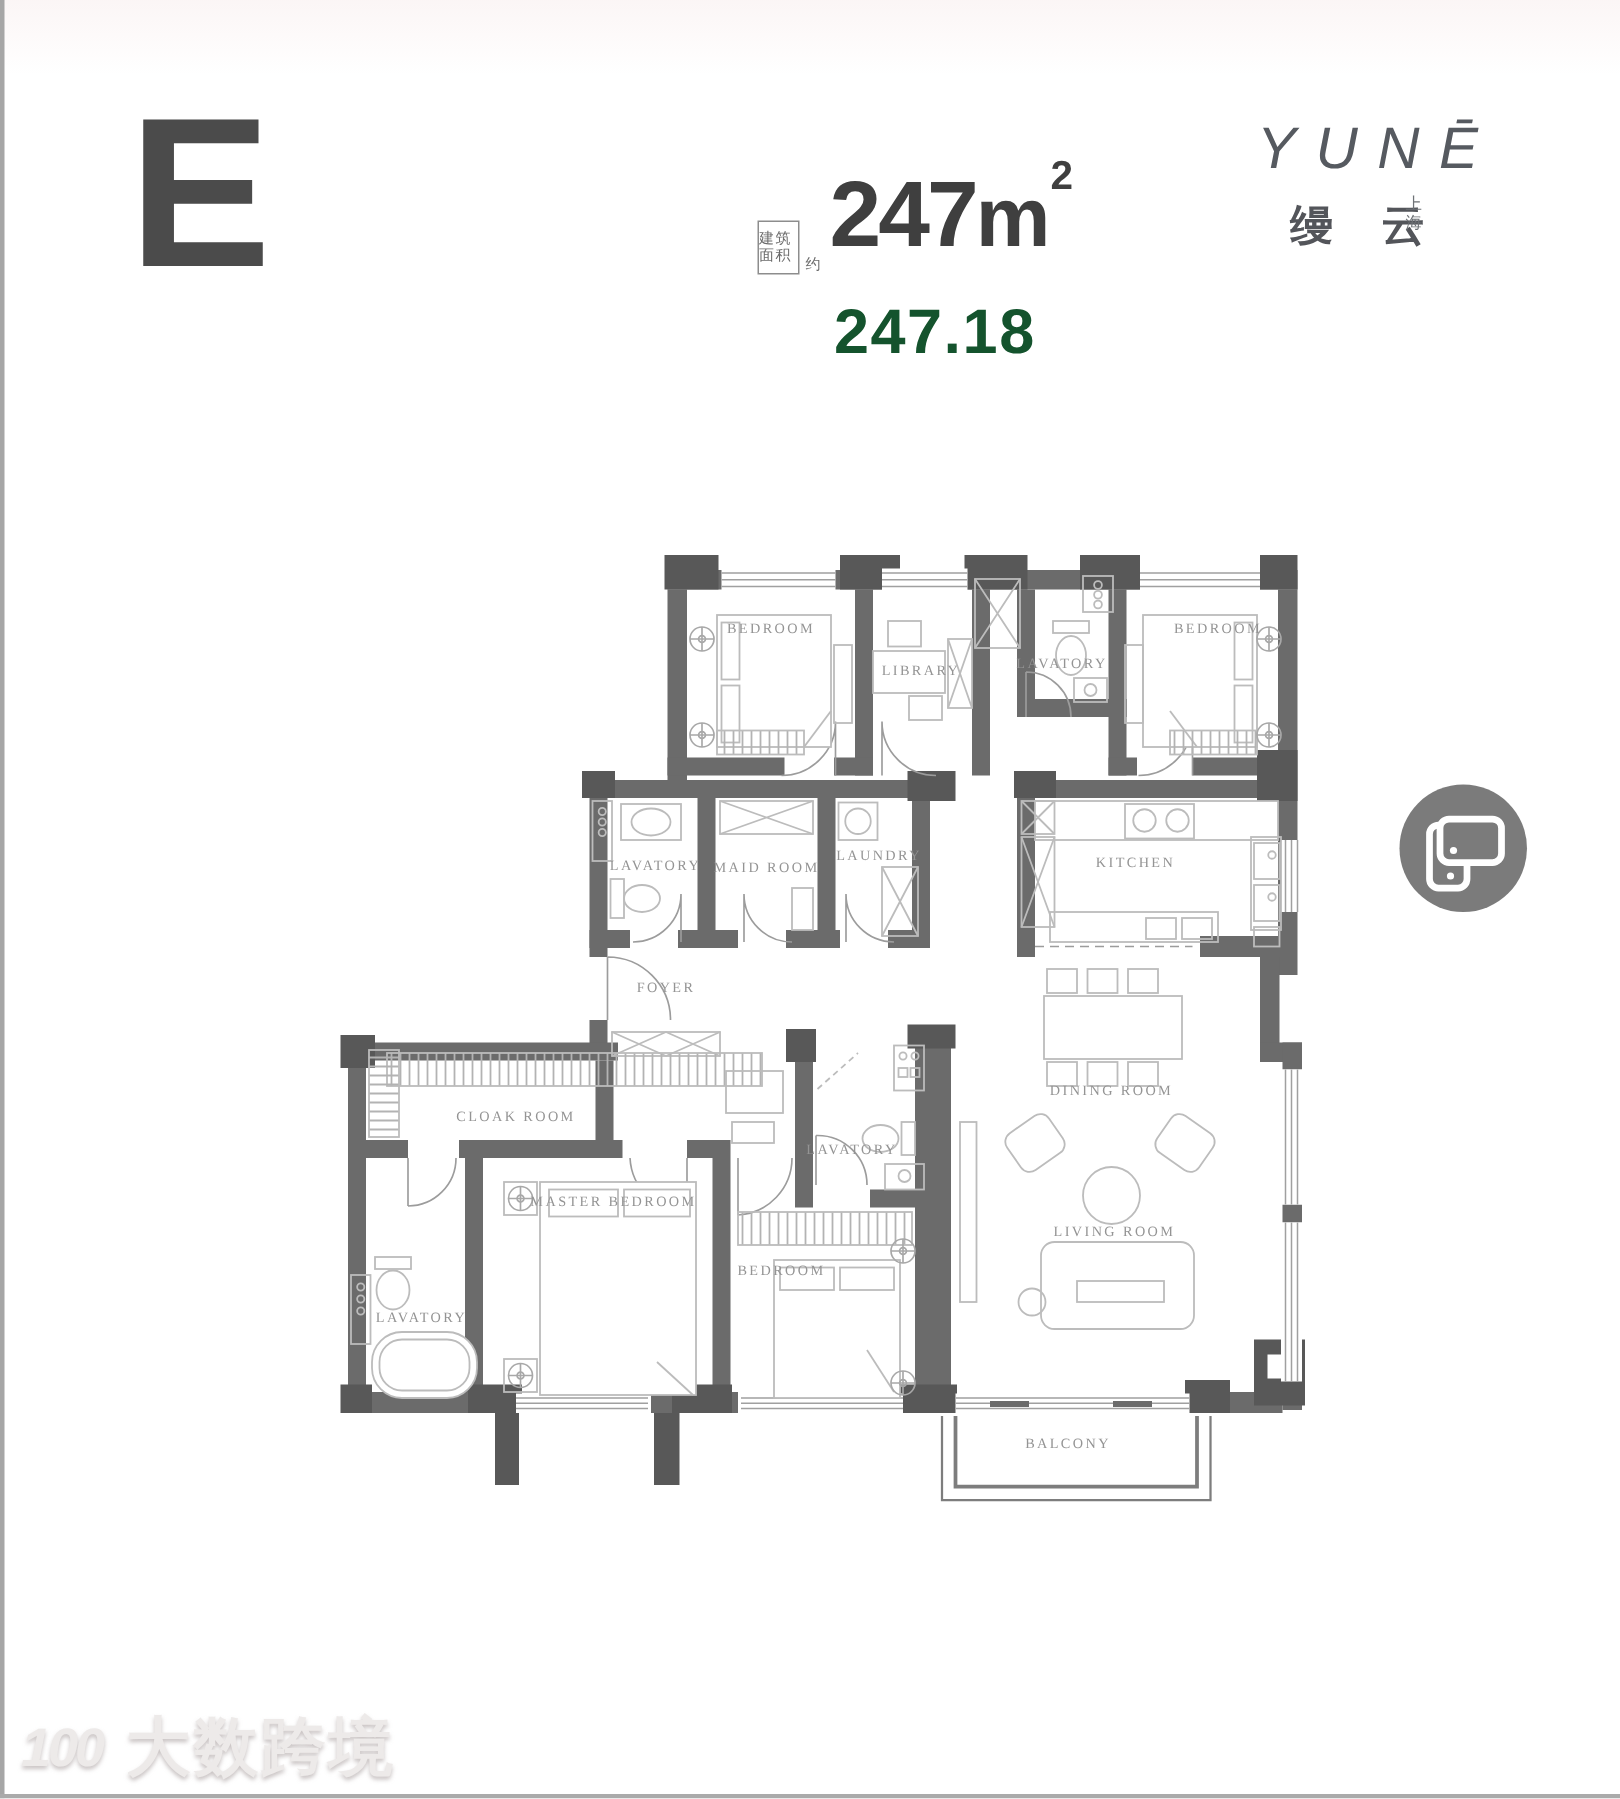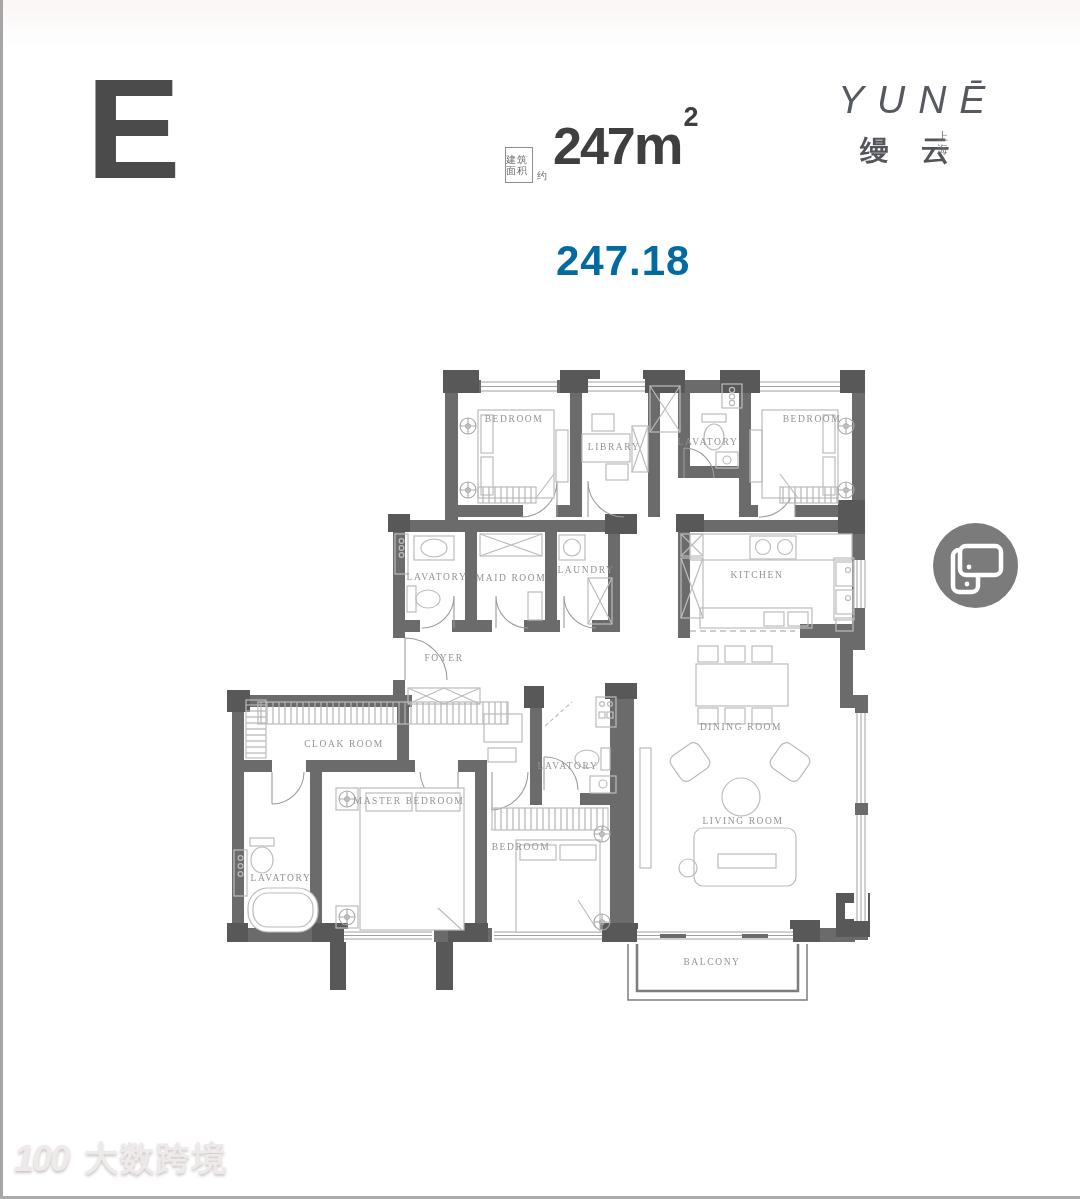--- a/index.html
+++ b/index.html
@@ -14,46 +14,46 @@
   .unit-letter{position:absolute;left:86px;top:58px;font-size:142px;font-weight:bold;
                color:#4b4b4b;line-height:1;}
   .layout-label{position:absolute;left:326px;top:144px;font-size:37px;letter-spacing:5px;
                 color:#4f4f4f;}
   .area-box{position:absolute;left:505px;top:147px;width:28px;height:36px;border:1px solid #8d8d8d;
             box-sizing:border-box;display:flex;flex-direction:column;align-items:flex-start;
             justify-content:center;color:#6b6b6b;font-size:10px;line-height:11px;letter-spacing:1px;}
   .approx{position:absolute;left:537px;top:169px;font-size:10px;color:#6b6b6b;}
   .area-big{position:absolute;left:553px;top:104px;color:#3f3f3f;font-weight:bold;
             letter-spacing:-2px;line-height:1;}
-  .area-big .num{font-size:52px;}
+  .area-big .num{font-size:62px;}
   .area-big .unit{font-size:56px;letter-spacing:0;}
   .area-big .sup{font-size:27px;vertical-align:38px;letter-spacing:0;}
-  .area-exact{position:absolute;left:556px;top:197px;font-size:42px;color:#0369a1;
-              font-weight:bold;letter-spacing:1px;margin-top:40px;}
+  .area-exact{position:absolute;left:556px;top:197px;font-size:42px;color:#14532d;
+              font-weight:bold;letter-spacing:1px;}
 
   .brand{position:absolute;left:838px;top:78px;color:#565a60;}
   .brand-logo{font-size:39px;letter-spacing:13px;color:#565a60;font-style:italic;}
   .brand-cn{margin-top:9px;margin-left:22px;font-size:29px;letter-spacing:12px;color:#53555a;font-weight:bold;}
   .brand-city{position:absolute;left:99px;top:52px;font-size:11px;line-height:13px;color:#6e7276;
               display:flex;flex-direction:column;}
 
   
   .side-icon{position:absolute;left:933px;top:523px;width:85px;height:85px;border-radius:50%;
              background:#7b7b7b;display:flex;align-items:center;justify-content:center;cursor:pointer;}
 
   
   .plan{position:absolute;left:0;top:0;}
   svg text.rlabel{font-family:"Liberation Serif",serif;font-size:9.5px;letter-spacing:1.6px;
                   fill:#949494;text-anchor:middle;}
 
   
   .watermark{position:absolute;left:14px;top:1136px;display:flex;align-items:center;gap:16px;
              color:#edeae9;text-shadow:0 2px 3px rgba(165,155,155,.6);font-weight:bold;}
   .wm-logo{font-size:36px;font-style:italic;letter-spacing:-2px;}
-  .wm-text{font-size:34px;letter-spacing:2px;}
+  .wm-text{font-size:43px;letter-spacing:2px;}
 </style>
 </head>
 <body>
 
 <div class="page">
   <div class="top-tint"></div>
   <div class="edge-left"></div>
   <div class="edge-bottom"></div>
 
   <div class="unit-letter">E</div>

